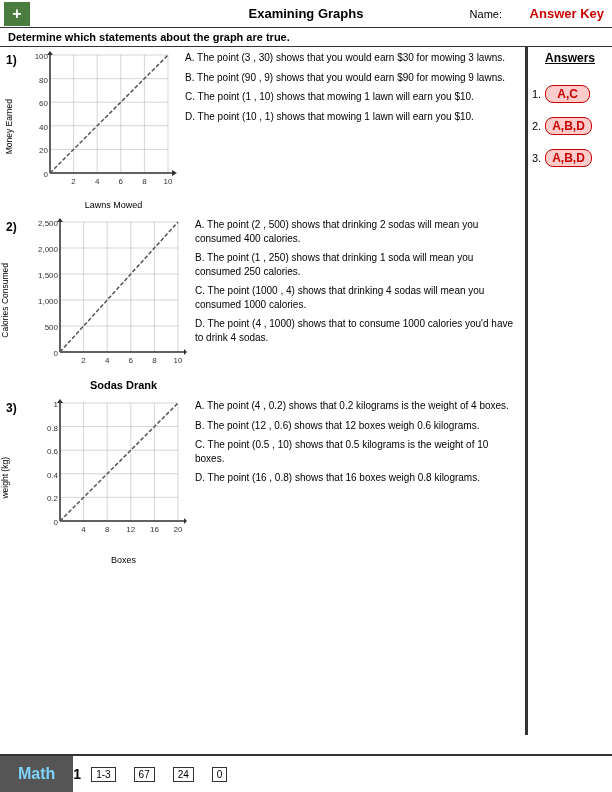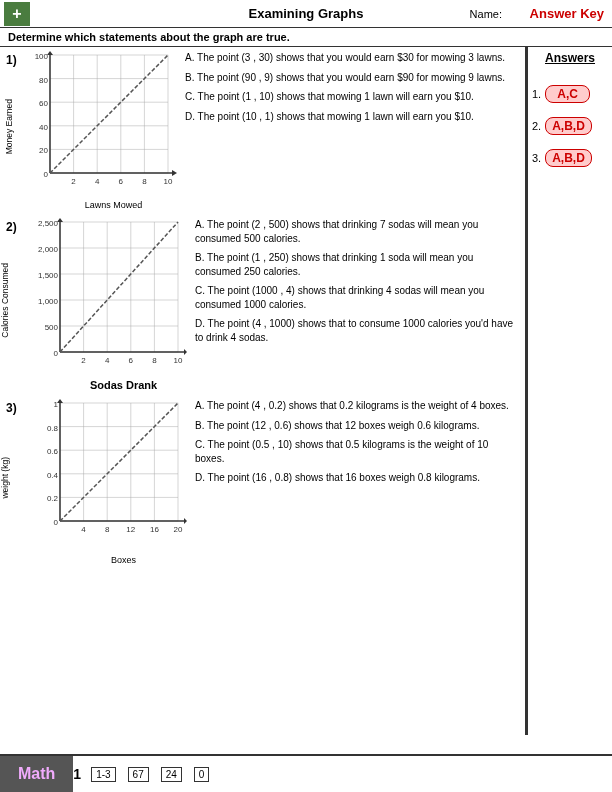--- a/index.html
+++ b/index.html
@@ -138,21 +138,21 @@
       bottom: 0;
       left: 0;
       right: 0;
       height: 38px;
       border-top: 2px solid #333;
       display: flex;
       align-items: center;
     }
     .footer-math {
       background: #555;
-      color: #f0abfc;
+      color: #7dd3fc;
       font-weight: bold;
       font-size: 16px;
       padding: 6px 18px;
       height: 100%;
       display: flex;
       align-items: center;
     }
     .footer-url {
       flex: 1;
       text-align: center;
@@ -160,21 +160,21 @@
       color: #333;
     }
     .footer-page {
       font-size: 14px;
       font-weight: bold;
       margin-right: 10px;
     }
     .footer-right {
       display: flex;
       align-items: center;
-      gap: 12px;
+      gap: 18px;
       margin-right: 14px;
       font-size: 10px;
     }
     .footer-box {
       border: 1px solid #333;
       padding: 1px 4px;
       font-size: 10px;
     }
 
     
@@ -294,21 +294,21 @@
           <text x="61.6" y="145" text-anchor="middle" font-size="8" fill="#333">2</text>
           <text x="85.2" y="145" text-anchor="middle" font-size="8" fill="#333">4</text>
           <text x="108.8" y="145" text-anchor="middle" font-size="8" fill="#333">6</text>
           <text x="132.4" y="145" text-anchor="middle" font-size="8" fill="#333">8</text>
           <text x="156" y="145" text-anchor="middle" font-size="8" fill="#333">10</text>
         </svg>
         <div class="axis-label-x" style="text-align:center; font-size:11px; margin-left:38px;font-weight:bold;">Sodas Drank</div>
       </div>
       <div class="choices">
         <div class="choice">
-          <span>A. </span><span>The point (2 , 500) shows that drinking 7 sodas will mean you consumed 500 calories.</span>
+          <span>A. </span><span>The point (2 , 500) shows that drinking 2 sodas will mean you consumed 400 calories.</span>
         </div>
         <div class="choice">
           <span>B. </span><span>The point (1 , 250) shows that drinking 1 soda will mean you consumed 250 calories.</span>
         </div>
         <div class="choice">
           <span>C. </span><span>The point (1000 , 4) shows that drinking 4 sodas will mean you consumed 1000 calories.</span>
         </div>
         <div class="choice">
           <span>D. </span><span>The point (4 , 1000) shows that to consume 1000 calories you'd have to drink 4 sodas.</span>
         </div>

